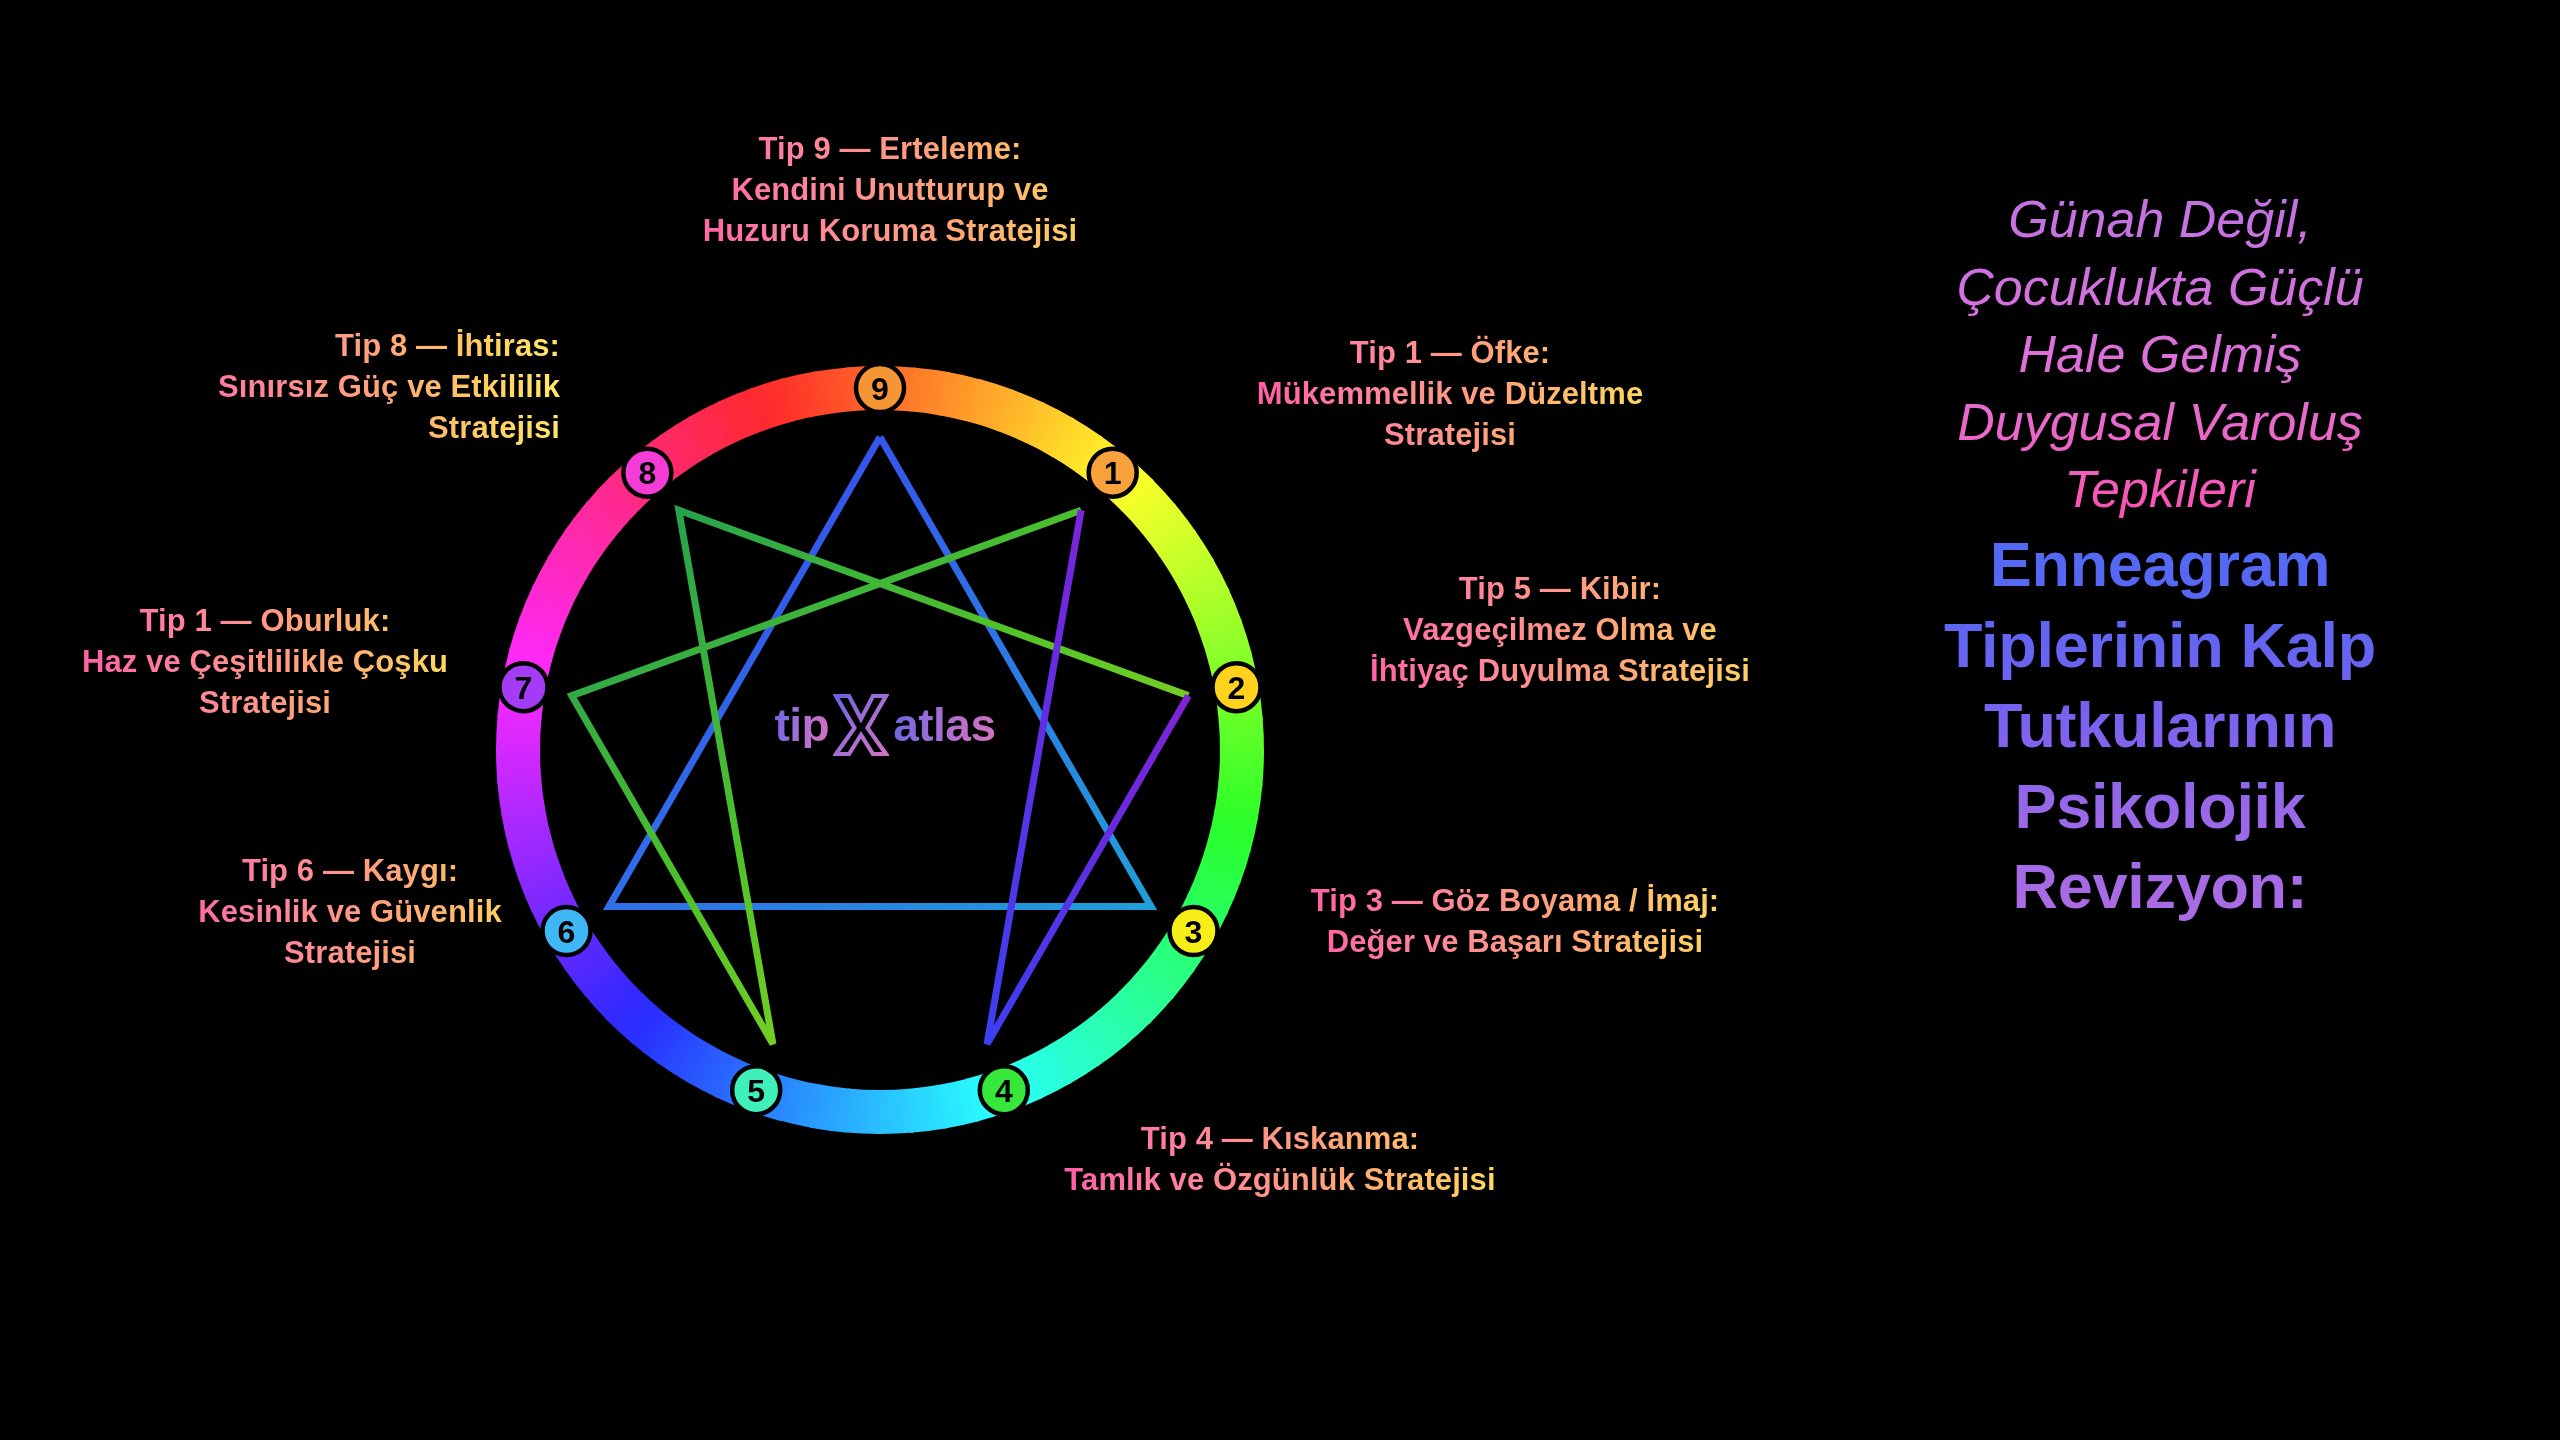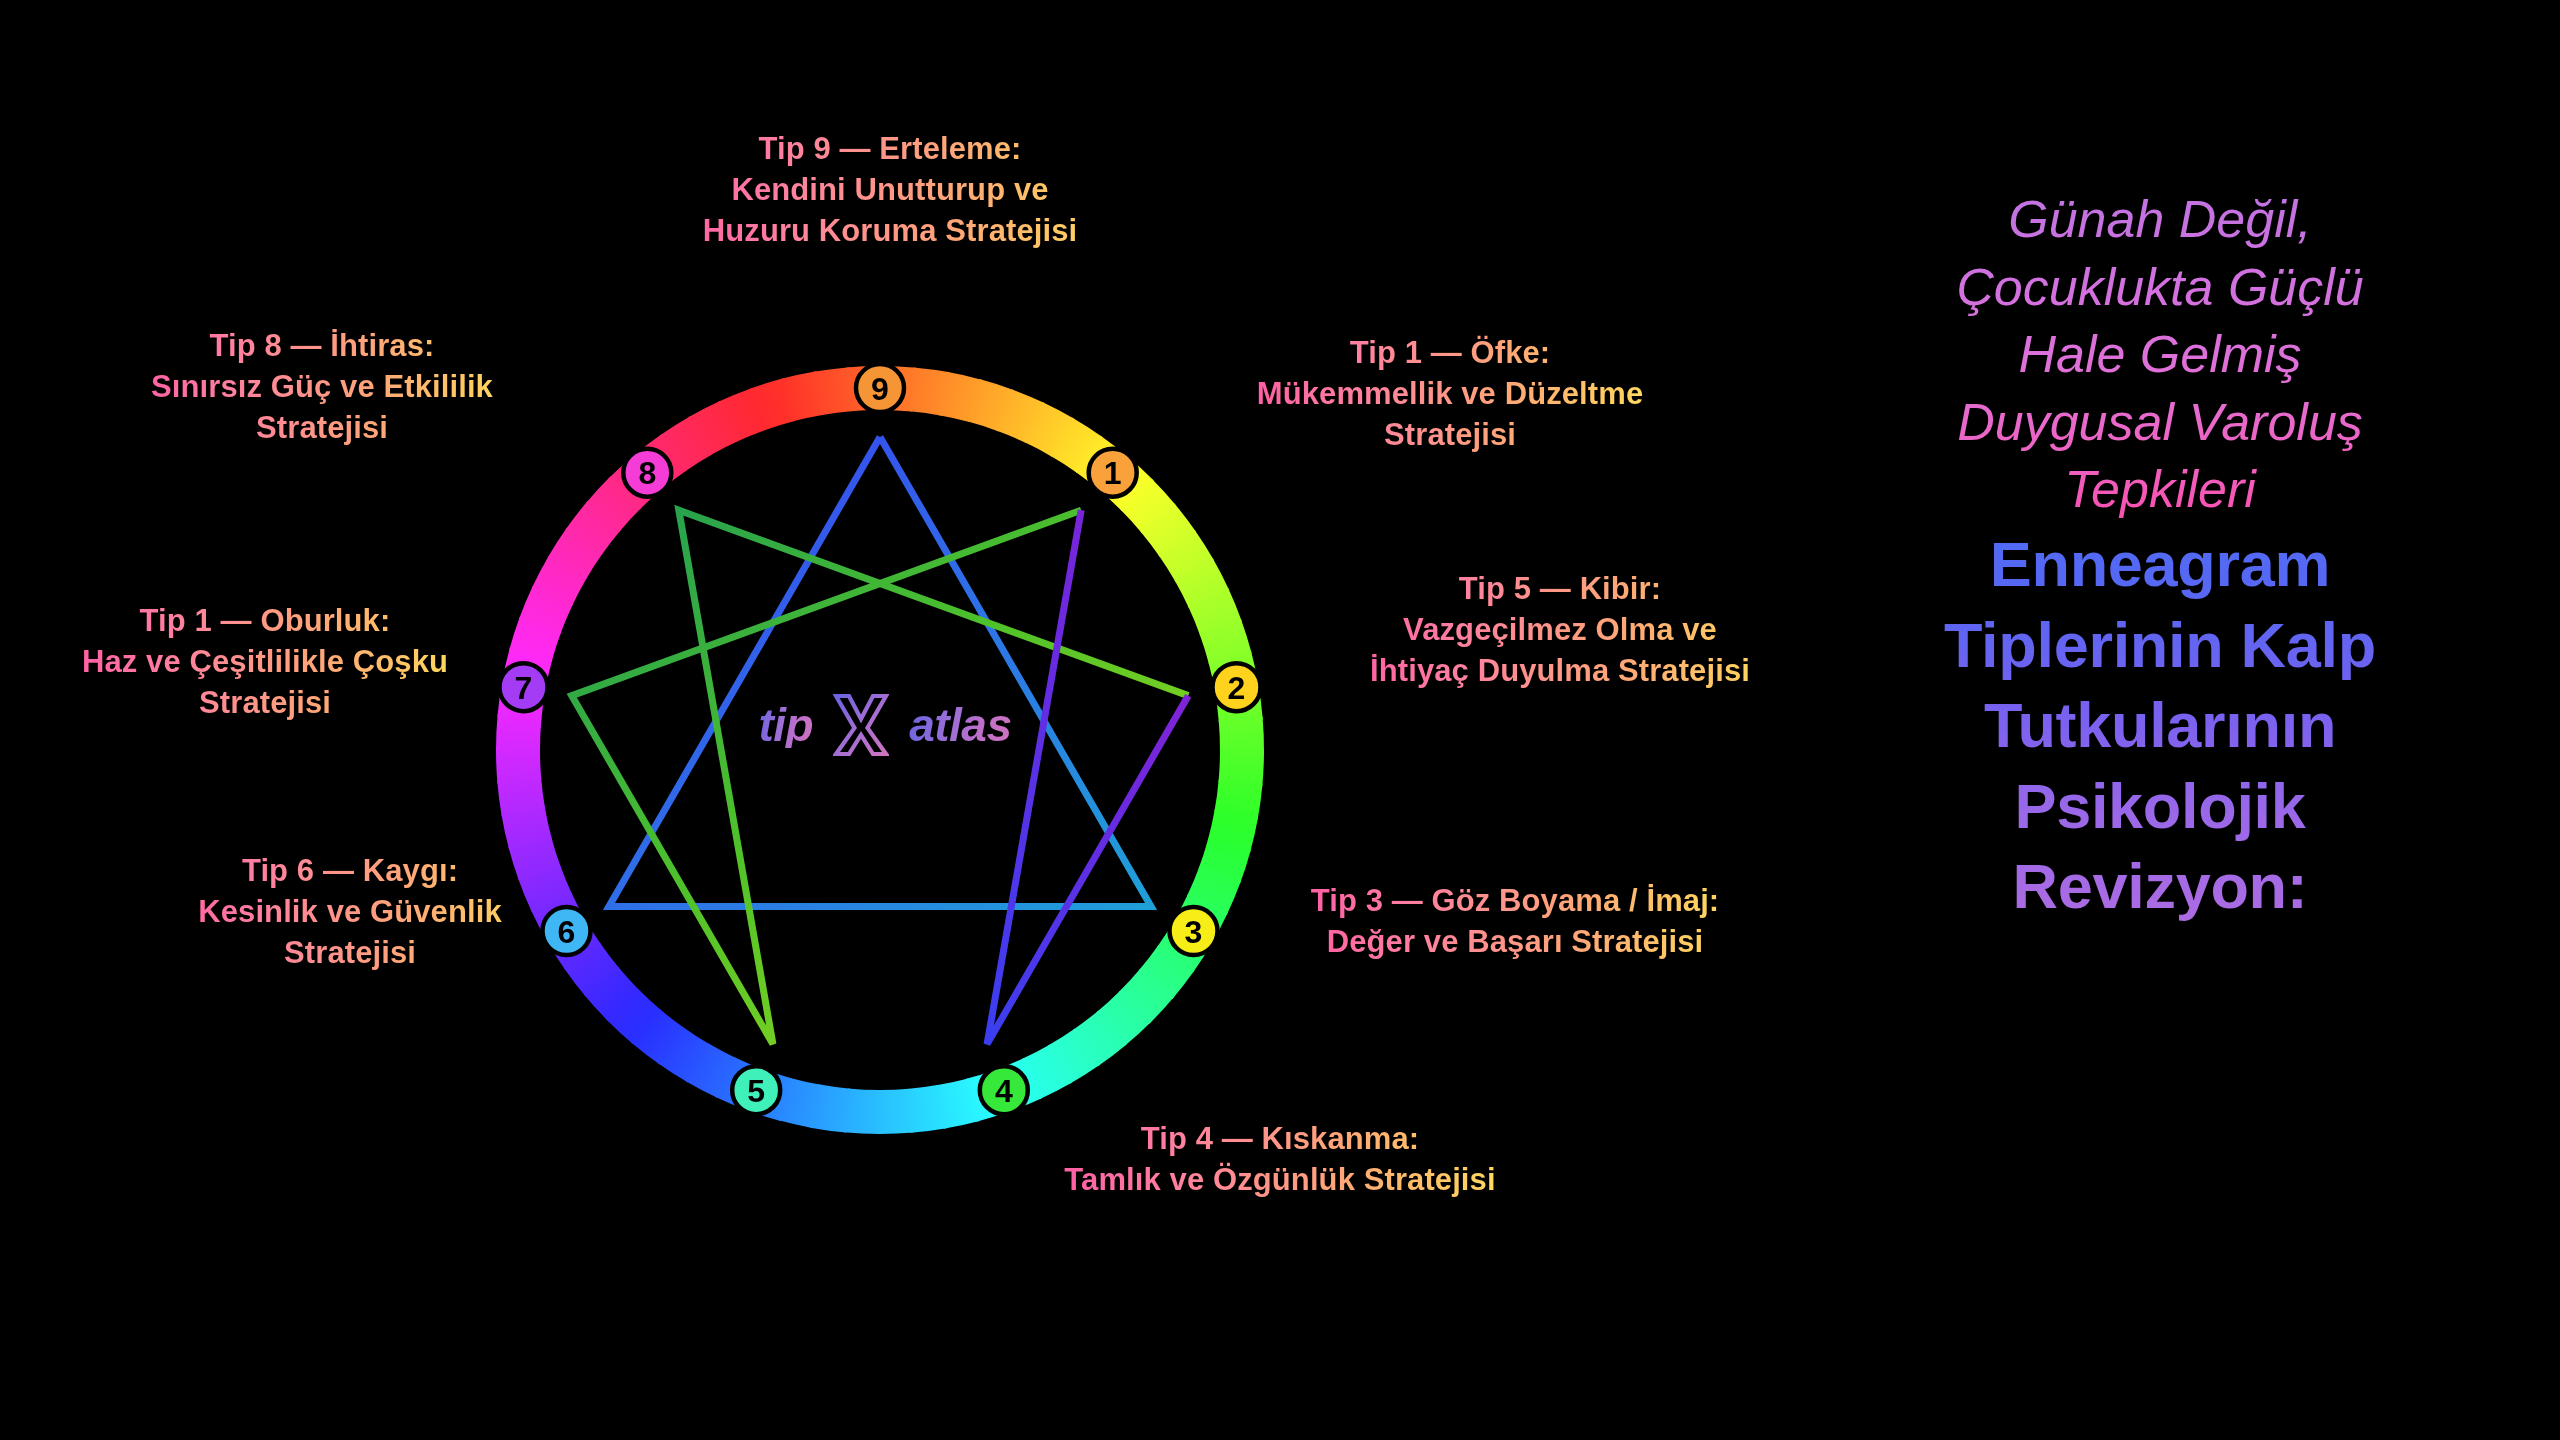--- a/index.html
+++ b/index.html
@@ -36,22 +36,21 @@
   
   #logo {
     position: absolute;
     left: 735px;
     top: 685px;
     width: 300px;
     height: 80px;
     display: flex;
     align-items: center;
     justify-content: center;
-    gap: 20px;
-    font-style: italic;
+    gap: 4px;
   }
   .logo-word {
     font-size: 46px;
     font-weight: 700;
     letter-spacing: -0.5px;
     line-height: 1;
     background: linear-gradient(100deg, #6b63e0 0%, #9b6fd6 40%, #c06fc9 70%, #cf74bf 100%);
     -webkit-background-clip: text;
     background-clip: text;
     color: transparent;
@@ -555,21 +554,21 @@
     <svg class="logo-x" viewBox="0 0 56 62">
       <path d="M3 2 L16 2 L28 25 L40 2 L53 2 L34.5 34 L53 60 L40 60 L28 41 L16 60 L3 60 L21.5 34 Z" fill="none" stroke="url(#lg-x)" stroke-width="4.2" stroke-linejoin="miter"></path>
     </svg>
     <span class="logo-word">atlas</span>
   </div>
 
   <div class="tip-label ta-center" style="left:620px; top:128px; width:540px;">Tip 9 — Erteleme:
 Kendini Unutturup ve
 Huzuru Koruma Stratejisi</div>
 
-  <div class="tip-label ta-center" style="left:92px; top:325px; width:460px;">Tip 8 — İhtiras:
+  <div class="tip-label ta-center" style="left:100px; top:325px; width:460px;text-align:right;">Tip 8 — İhtiras:
 Sınırsız Güç ve Etkililik
 Stratejisi</div>
 
   <div class="tip-label ta-center" style="left:30px; top:600px; width:470px;">Tip 1 — Oburluk:
 Haz ve Çeşitlilikle Çoşku
 Stratejisi</div>
 
   <div class="tip-label ta-center" style="left:120px; top:850px; width:460px;">Tip 6 — Kaygı:
 Kesinlik ve Güvenlik
 Stratejisi</div>

